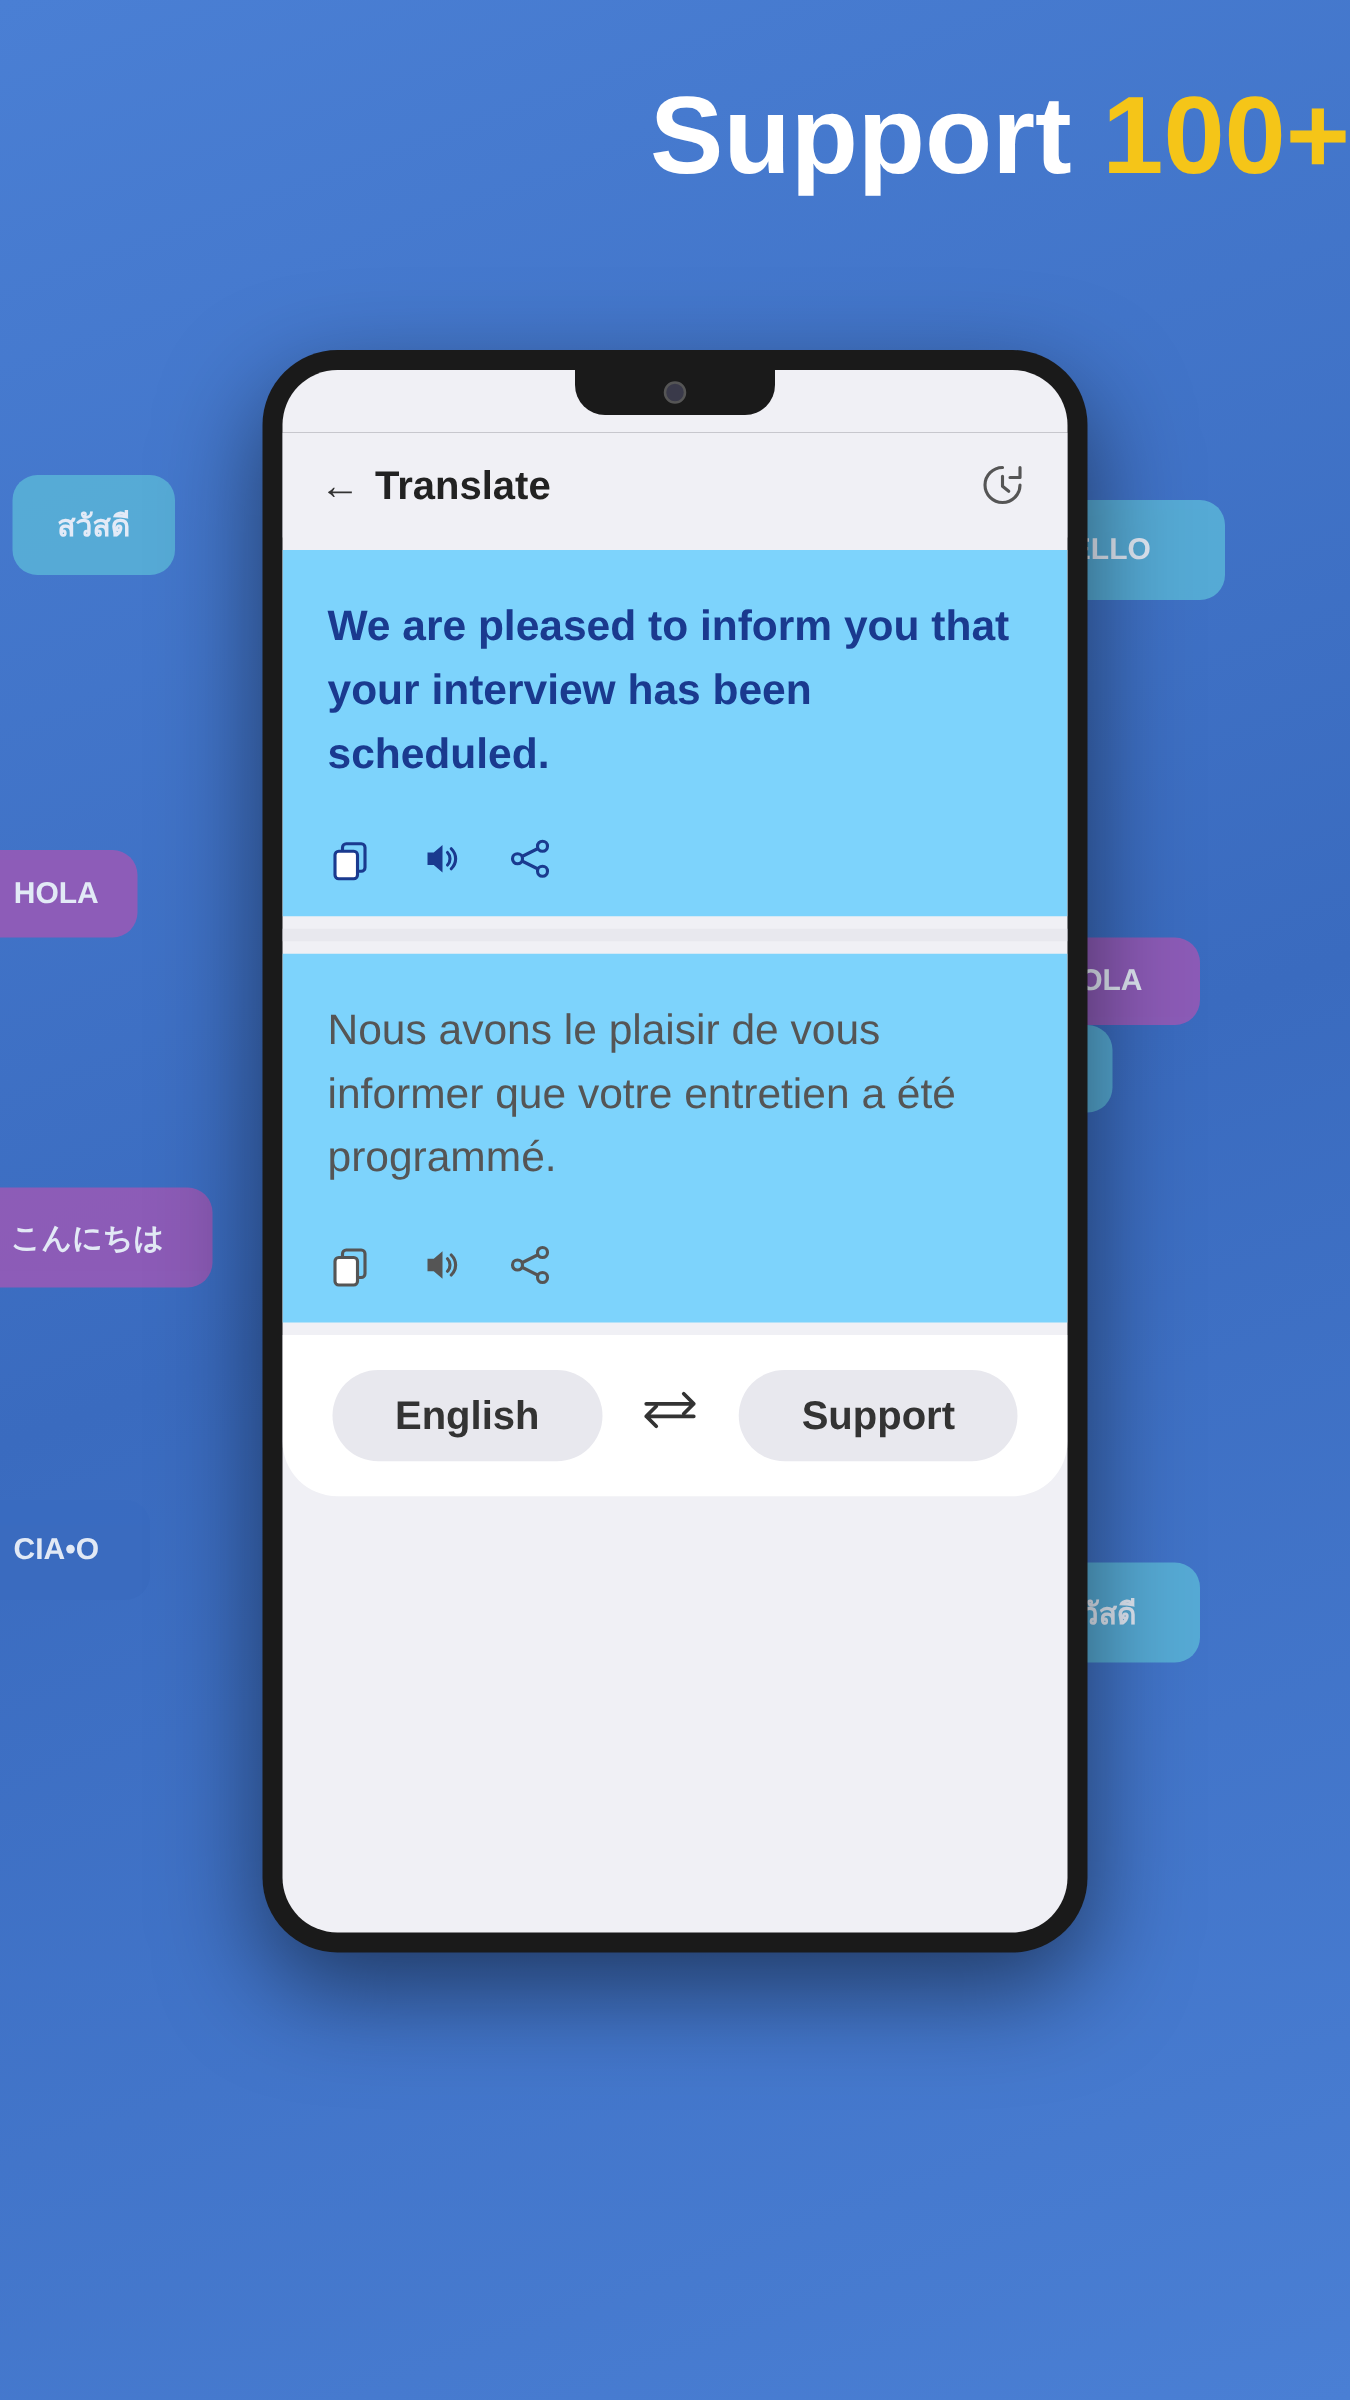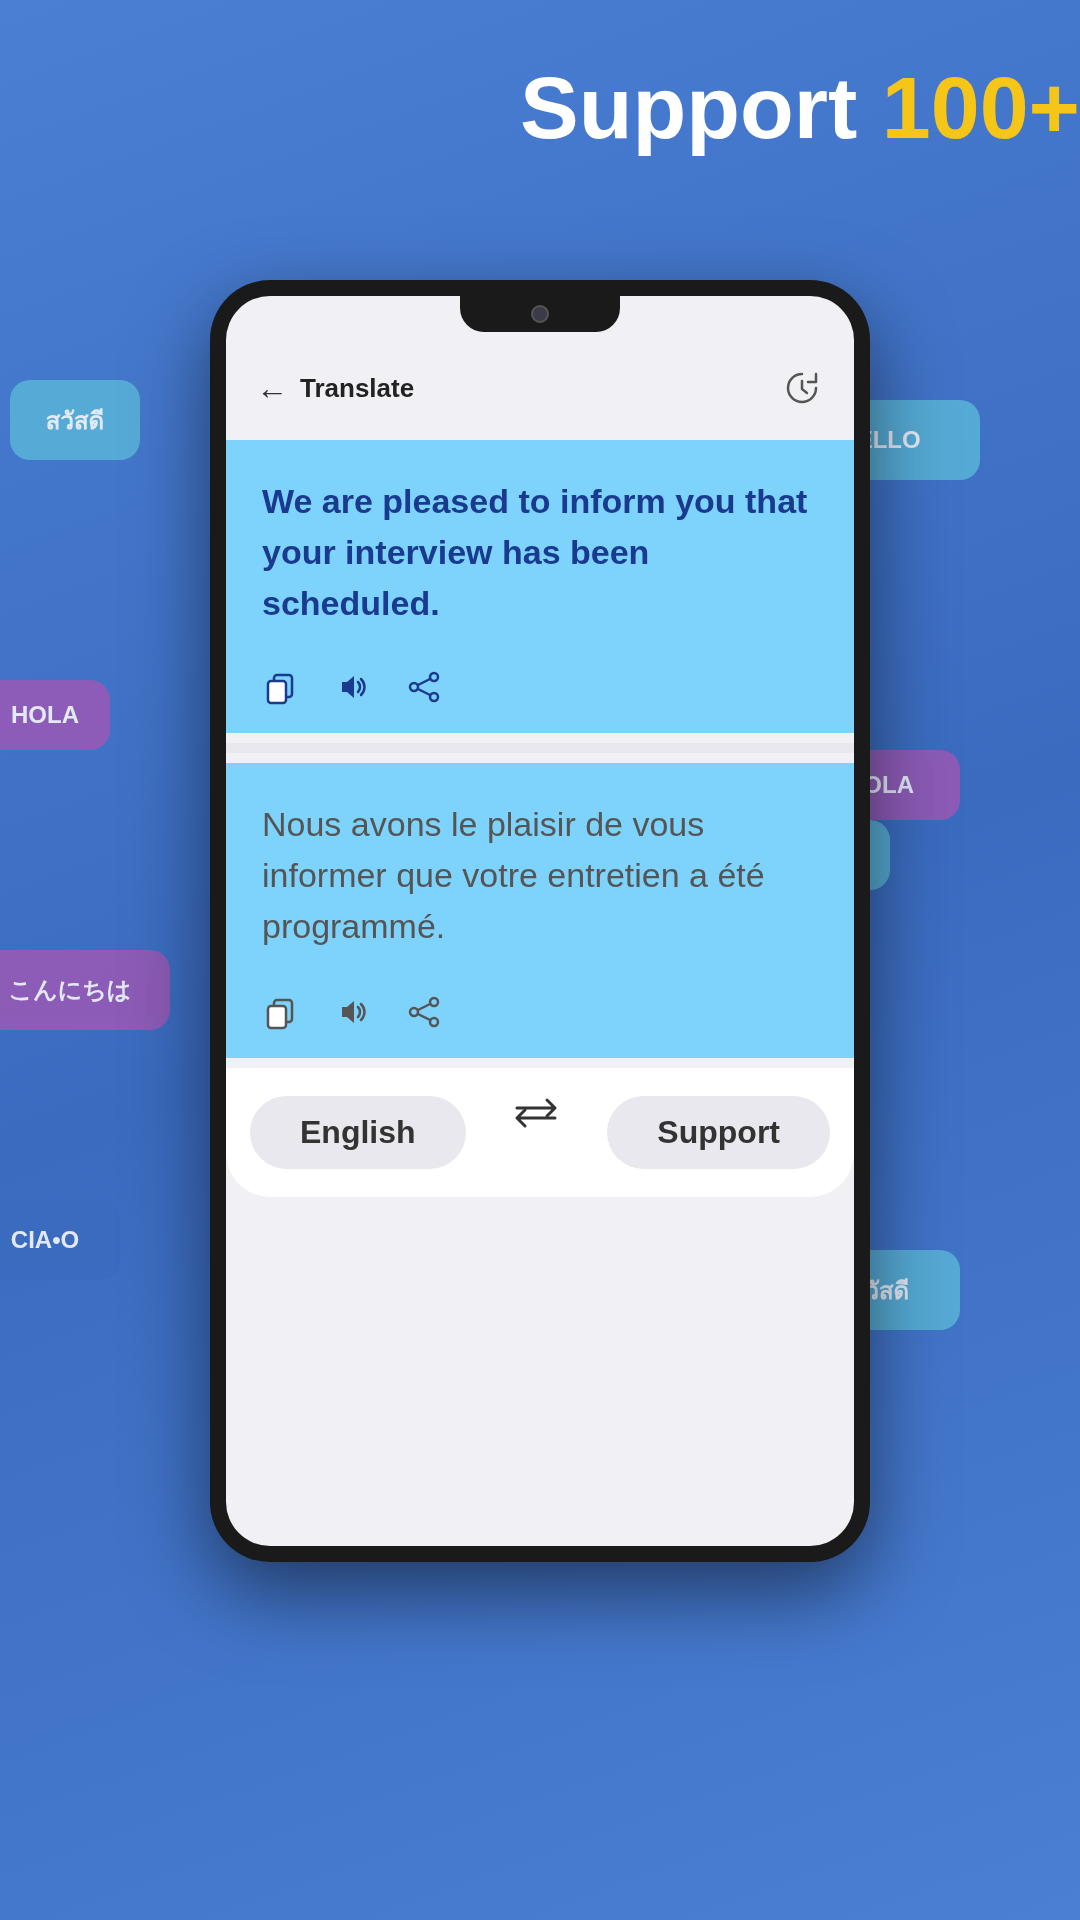--- a/index.html
+++ b/index.html
@@ -120,21 +120,21 @@
       align-items: center;
       gap: 12px;
     }
 
     .back-arrow {
       font-size: 32px;
       color: #333;
     }
 
     .app-bar-title {
-      font-size: 26px;
+      font-size: 32px;
       font-weight: 600;
       color: #222;
     }
 
     .history-icon {
       width: 44px;
       height: 44px;
       display: flex;
       align-items: center;
       justify-content: center;
@@ -181,22 +181,23 @@
     }
 
     .divider {
       height: 10px;
       background: #e8e8ee;
     }
 
     
     .bottom-bar {
       background: white;
-      padding: 28px 24px;
-      display: flex;
+      padding: 28px 40px;
+      display: flex;
+      align-items: center;
       justify-content: space-between;
       border-radius: 0 0 44px 44px;
     }
 
     .lang-pill {
       background: #e8e8ee;
       border-radius: 40px;
       padding: 18px 50px;
       font-size: 32px;
       font-weight: 600;

